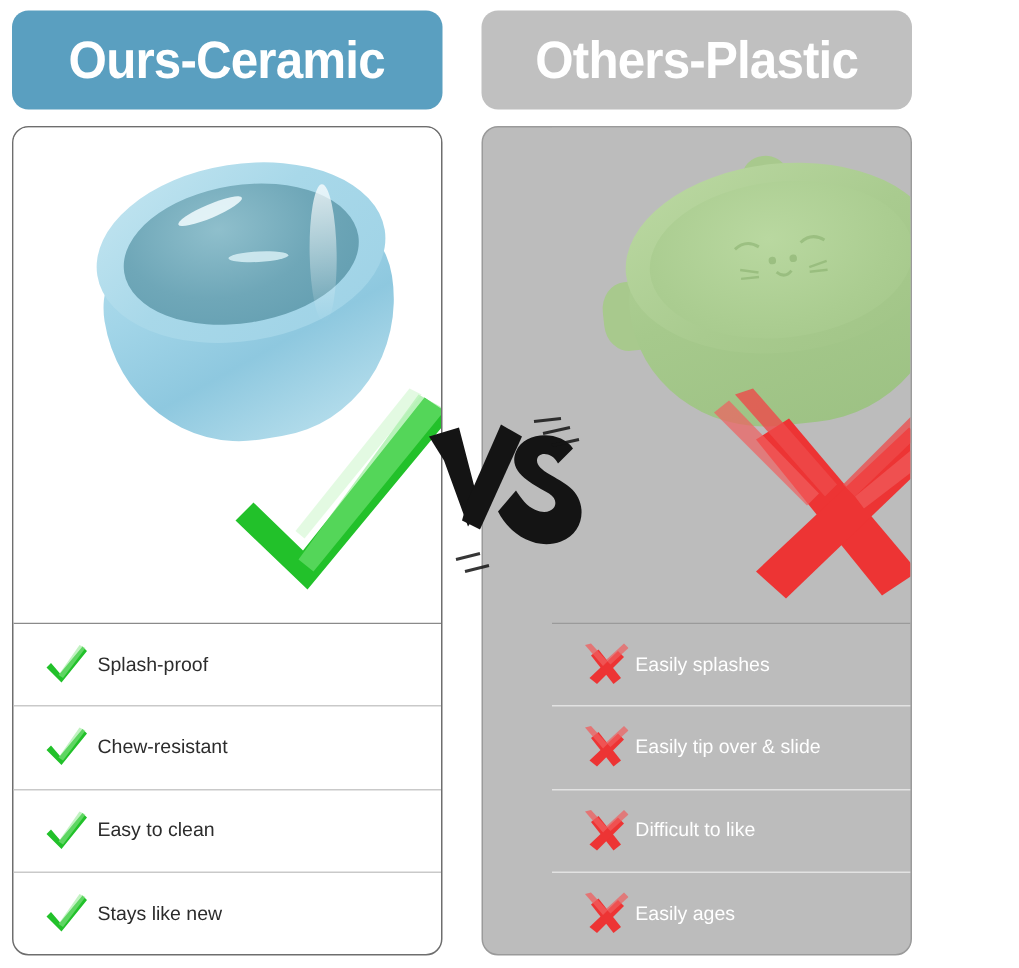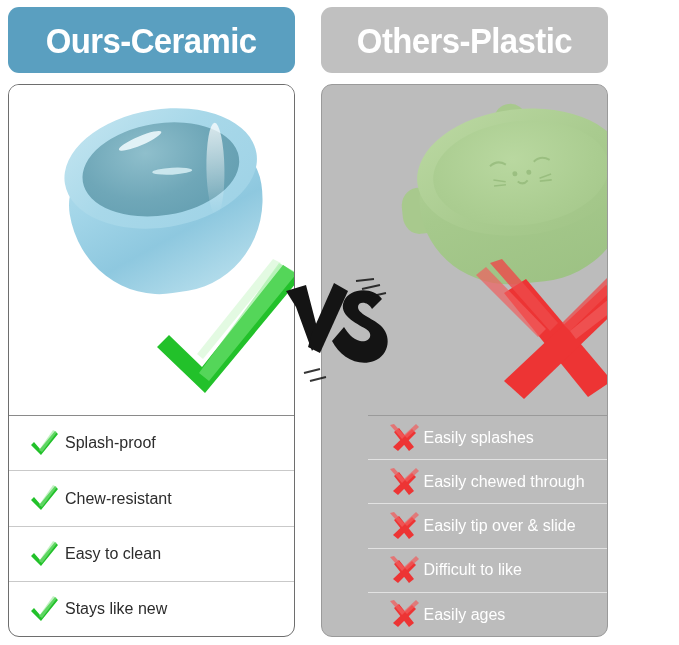--- a/index.html
+++ b/index.html
@@ -249,21 +249,21 @@
   .panel.other .row + .row { border-top: 1px solid #e2e2e2; }
 
   .row-icon {
     width: 42px;
     flex: none;
     display: flex;
     align-items: center;
     justify-content: center;
   }
   .row-label {
-    font-size: 16px;
+    font-size: 13px;
     line-height: 1.1;
     white-space: nowrap;
   }
   .panel.ours  .row-label { color: #2c2c2c; }
   .panel.other .row-label { color: #ffffff; }
 </style>
 </head>
 <body>
 
 <div class="board">
@@ -390,31 +390,20 @@
             <svg width="32" height="30" viewBox="0 0 32 30">
               <path d="M7 9 L12 5 L27 24 L22 28 Z" fill="#ed3434"></path>
               <path d="M25 6 L29 10 L11 28 L6 24 Z" fill="#ed3434"></path>
               <path d="M3 2 L7 1 L18 13 L15 16 Z" fill="#f05e5e" opacity="0.75"></path>
               <path d="M29 1 L32 4 L20 15 L17 12 Z" fill="#f05e5e" opacity="0.7"></path>
             </svg>
           </div>
           <span class="row-label">Easily splashes</span>
         </div>
 
-        <div class="row">
-          <div class="row-icon">
-            <svg width="32" height="30" viewBox="0 0 32 30">
-              <path d="M7 9 L12 5 L27 24 L22 28 Z" fill="#ed3434"></path>
-              <path d="M25 6 L29 10 L11 28 L6 24 Z" fill="#ed3434"></path>
-              <path d="M3 2 L7 1 L18 13 L15 16 Z" fill="#f05e5e" opacity="0.75"></path>
-              <path d="M29 1 L32 4 L20 15 L17 12 Z" fill="#f05e5e" opacity="0.7"></path>
-            </svg>
-          </div>
-          <span class="row-label">Easily chewed through</span>
-        </div>
 
         <div class="row">
           <div class="row-icon">
             <svg width="32" height="30" viewBox="0 0 32 30">
               <path d="M7 9 L12 5 L27 24 L22 28 Z" fill="#ed3434"></path>
               <path d="M25 6 L29 10 L11 28 L6 24 Z" fill="#ed3434"></path>
               <path d="M3 2 L7 1 L18 13 L15 16 Z" fill="#f05e5e" opacity="0.75"></path>
               <path d="M29 1 L32 4 L20 15 L17 12 Z" fill="#f05e5e" opacity="0.7"></path>
             </svg>
           </div>

